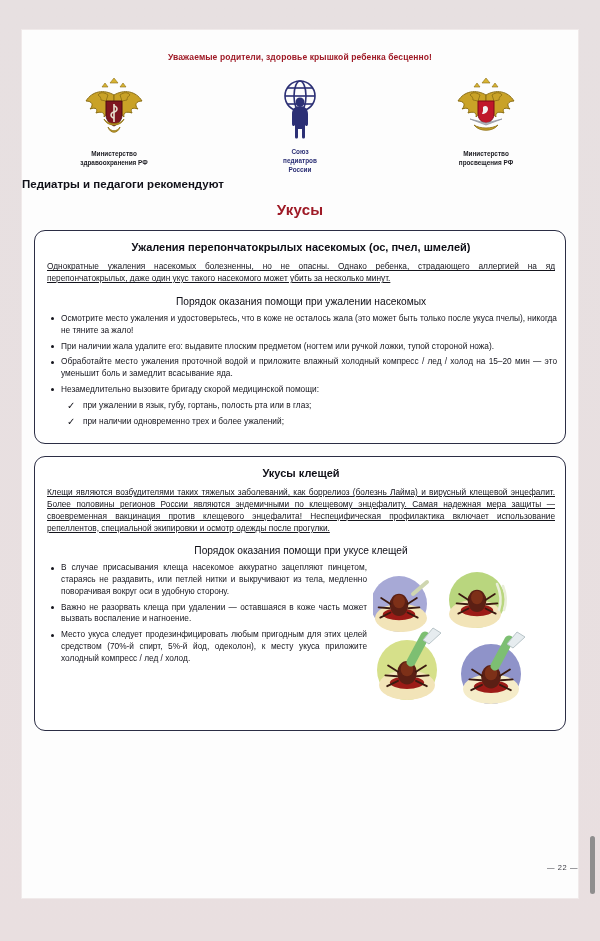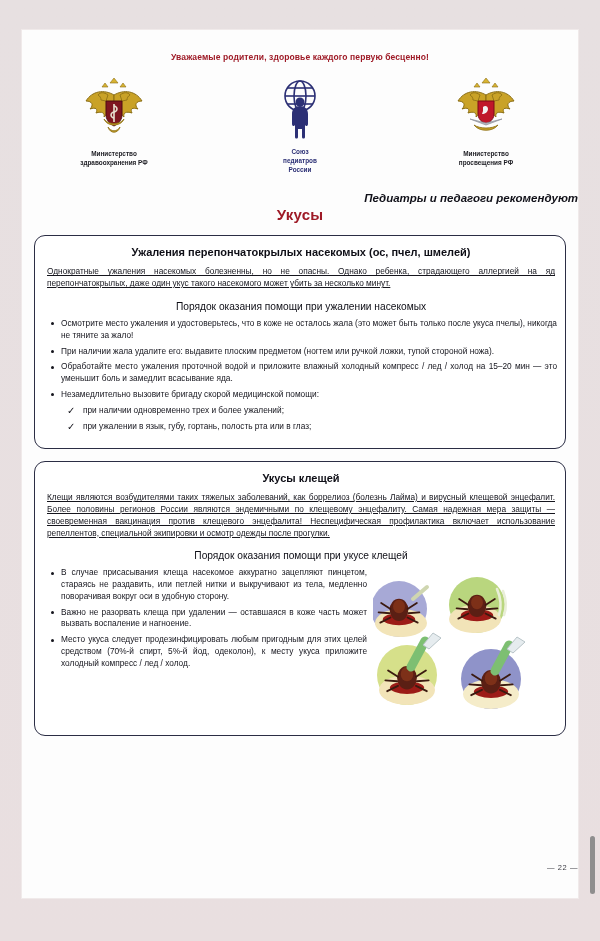--- a/index.html
+++ b/index.html
@@ -74,33 +74,32 @@
     line-height: 1.35;
     margin-top: 3px;
   }
   .emblem-caption.center-cap {
     color: #2c3075;
     margin-top: 1px;
   }
 
   
   .recommend-title {
-    text-align: right;
+    text-align: left;
     font-size: 11.5px;
     font-weight: bold;
     color: #111119;
-    margin-top: 18px;
-    font-style: italic;
+    margin-top: 4px;
   }
   .doc-title {
     text-align: center;
     font-size: 15px;
     font-weight: bold;
     color: #9e1a26;
-    margin-top: 2px;
+    margin-top: 11px;
     letter-spacing: .2px;
   }
 
   
   .box {
     position: relative;
     margin: 12px 12px 0 12px;
     border: 1.6px solid #2b2d44;
     border-radius: 11px;
     background: #ffffff;
@@ -214,21 +213,21 @@
   }
 </style>
 </head>
 <body>
 
 <div class="viewport">
 
   <div class="page">
 
     <div class="banner">
-      <div class="banner-line1">Уважаемые родители, здоровье каждого первую бесценно!</div>
+      <div class="banner-line1">Уважаемые родители, здоровье крышкой ребенка бесценно!</div>
     </div>
 
     <div class="emblem-row">
 
       <div class="emblem-block">
         <div class="emblem-art">
           <svg width="72" height="72" viewBox="0 0 72 72">
             <g>
 
               <path d="M36 20 C26 14 14 16 8 26 C14 26 16 30 12 34 C18 32 20 34 18 38 C24 36 27 38 26 42 C30 38 34 36 36 36 Z" fill="#c9a227" stroke="#8a6d14" stroke-width="1"></path>
@@ -303,22 +302,22 @@
       <div class="box-title">Ужаления перепончатокрылых насекомых (ос, пчел, шмелей)</div>
       <div class="para">Однократные ужаления насекомых болезненны, но не опасны. Однако ребенка, страдающего аллергией на яд перепончатокрылых, даже один укус такого насекомого может убить за несколько минут.</div>
       <div class="box-subtitle">Порядок оказания помощи при ужалении насекомых</div>
       <ul class="bullets">
         <li>Осмотрите место ужаления и удостоверьтесь, что в коже не осталось жала (это может быть только после укуса пчелы), никогда не тяните за жало!</li>
         <li>При наличии жала удалите его: выдавите плоским предметом (ногтем или ручкой ложки, тупой стороной ножа).</li>
         <li>Обработайте место ужаления проточной водой и приложите влажный холодный компресс / лед / холод на 15–20 мин — это уменьшит боль и замедлит всасывание яда.</li>
         <li>Незамедлительно вызовите бригаду скорой медицинской помощи:</li>
       </ul>
       <ul class="checks">
+        <li>при ужалении в язык, губу, гортань, полость рта или в глаз;</li>
         <li>при наличии одновременно трех и более ужалений;</li>
-        <li>при ужалении в язык, губу, гортань, полость рта или в глаз;</li>
       </ul>
     </div>
 
     <div class="box">
       <div class="box-title">Укусы клещей</div>
       <div class="para">Клещи являются возбудителями таких тяжелых заболеваний, как боррелиоз (болезнь Лайма) и вирусный клещевой энцефалит. Более половины регионов России являются эндемичными по клещевому энцефалиту. Самая надежная мера защиты — своевременная вакцинация против клещевого энцефалита! Неспецифическая профилактика включает использование репеллентов, специальной экипировки и осмотр одежды после прогулки.</div>
       <div class="box-subtitle">Порядок оказания помощи при укусе клещей</div>
 
       <div class="tick-cols">
         <div class="tick-text">

